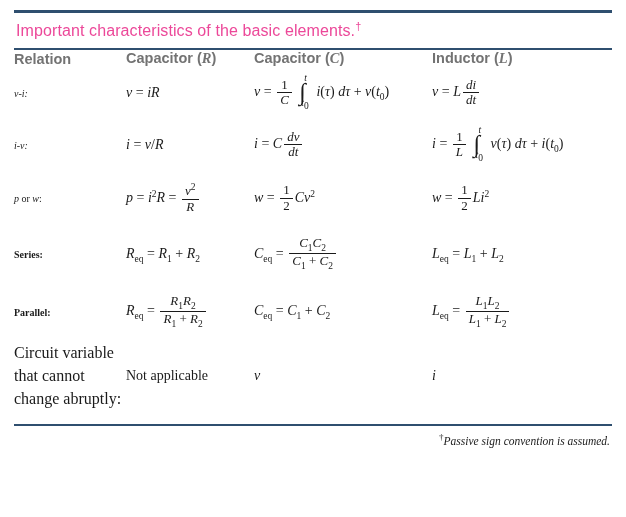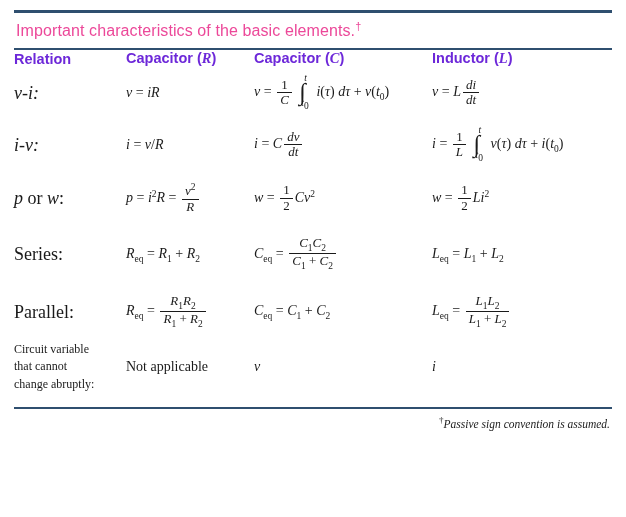--- a/index.html
+++ b/index.html
@@ -55,38 +55,39 @@
   table.main td, table.main th {
     text-align: left;
     vertical-align: middle;
     padding: 0;
   }
   .hdr td {
     font-family: "Liberation Sans", sans-serif;
     font-weight: bold;
     font-size: 14.5px;
     padding: 5px 0 6px 0;
-    color: #6d28d9;
+    color: #737373;
   }
   .hdr .var {
     font-family: "Liberation Serif", serif;
     font-style: italic;
     font-weight: bold;
   }
   .col-rel { width: 112px; }
   .col-res { width: 128px; }
   .col-cap { width: 178px; }
   .col-ind { width: 180px; }
 
   .rowlabel {
-    font-size: 18px;
+    font-size: 10px;
     font-style: italic;
   }
   .rowlabel.upright {
     font-style: normal;
+    font-weight: bold;
   }
   .cell {
     font-size: 14px;
     white-space: nowrap;
   }
   tr.datarow td {
     padding: 9px 0 9px 0;
     vertical-align: middle;
   }
   tr.tall td { padding: 11px 0 11px 0; }
@@ -153,21 +154,21 @@
     font-style: italic;
     padding: 6px 2px 0 2px;
     text-align: right;
   }
   .footnote .dagger {
     font-style: normal;
     vertical-align: super;
     font-size: 9px;
   }
   .multiline {
-    font-size: 12px;
+    font-size: 16px;
     line-height: 1.45;
   }
   .vargroup td { vertical-align: bottom; padding-bottom: 2px; }
 </style>
 </head>
 <body>
 
 <div class="page">
 
   <div class="rule-top"></div>

